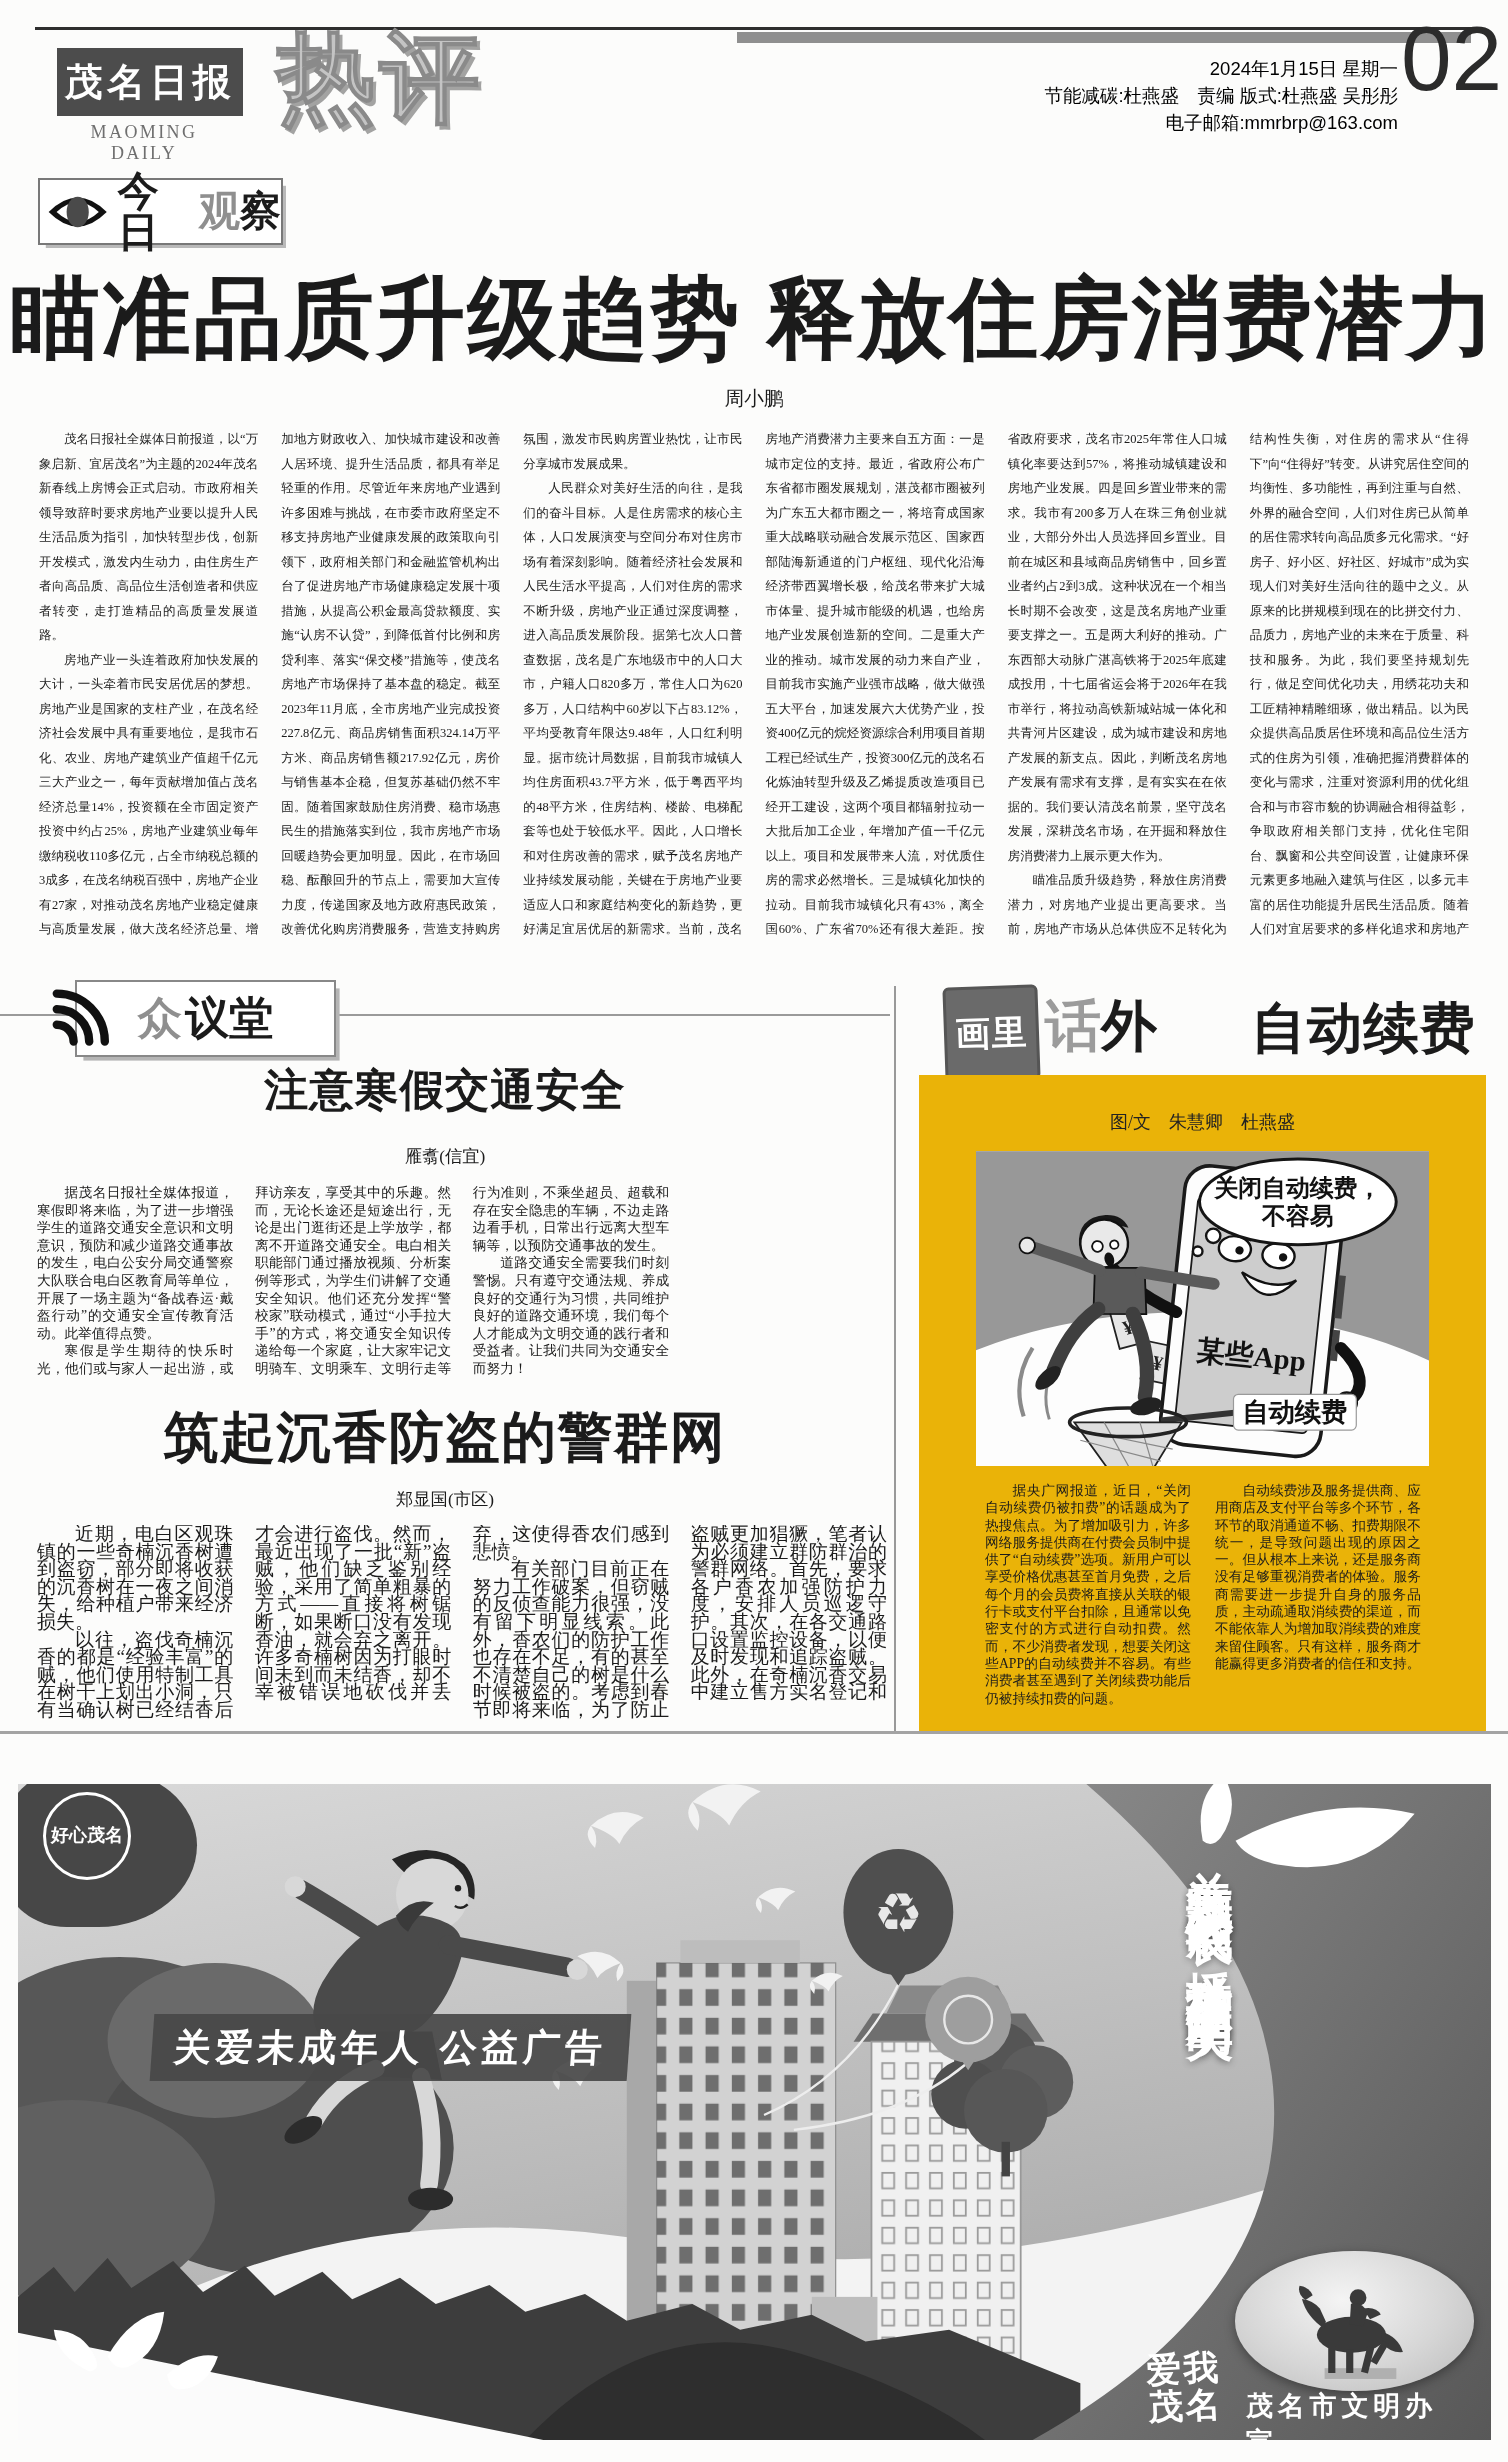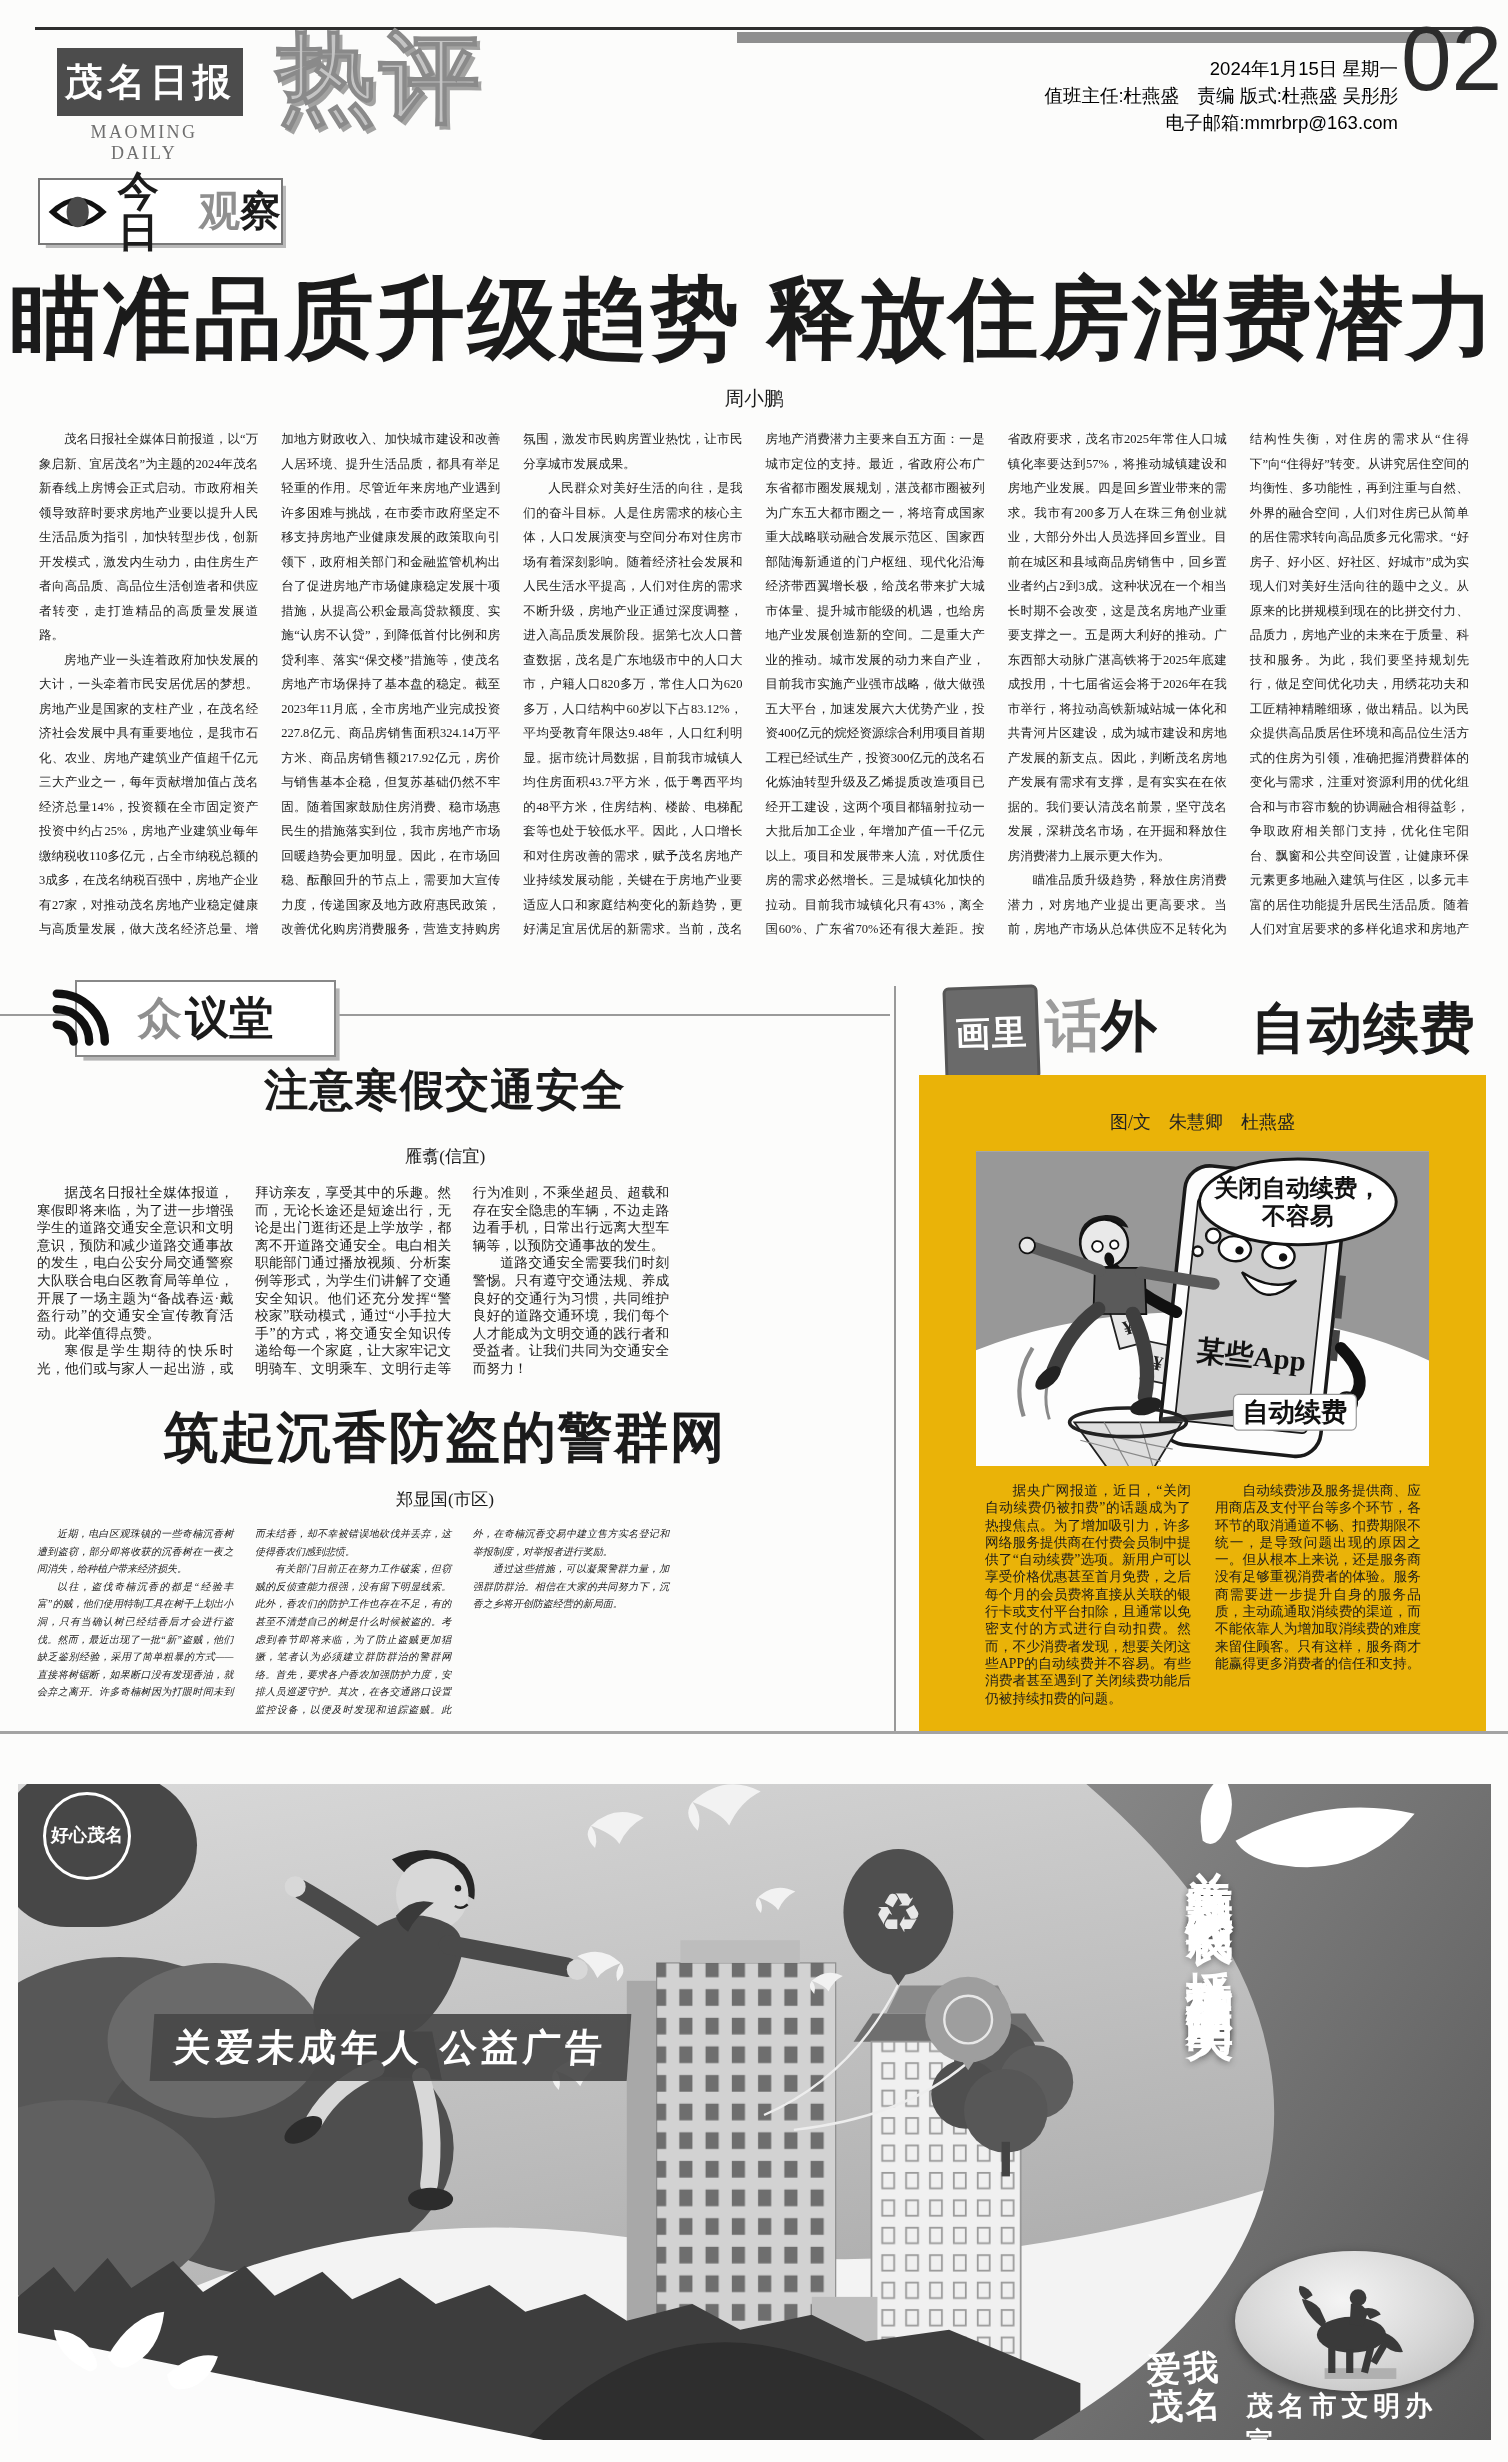--- a/index.html
+++ b/index.html
@@ -51,21 +51,21 @@
   .art-author-a{left:0;top:1144px;width:890px;text-align:center;font-size:17.3px;}
   .art-text-a{left:37px;top:1184px;width:850px;height:198px;
     column-count:4;column-gap:21.5px;column-fill:auto;overflow:hidden;
     font-size:13.7px;line-height:17.6px;text-align:justify;text-justify:inter-character;}
   .art-text-a p,.art-text-b p,.cartoon-text p{margin:0;text-indent:2em;}
 
   .art-title-b{left:0;top:1401px;width:890px;text-align:center;font-size:55px;font-weight:900;letter-spacing:1.2px;}
   .art-author-b{left:0;top:1487px;width:890px;text-align:center;font-size:17.3px;}
   .art-text-b{left:37px;top:1525px;width:850px;height:198px;
     column-count:4;column-gap:21.5px;column-fill:auto;overflow:hidden;
-    font-size:10px;line-height:17.6px;text-align:justify;text-justify:inter-character;font-style:italic;}
+    font-size:19px;line-height:17.6px;text-align:justify;text-justify:inter-character;}
 
   .mid-rule{left:0;top:1731px;width:1508px;height:3px;background:#a3a3a3;}
 
   
   .seal{left:944px;top:986px;width:89px;height:89px;background:#6a6a6a;border:3px solid #555;
         border-radius:6px;color:#fff;display:flex;align-items:center;justify-content:center;
         font-size:35px;font-weight:900;transform:rotate(-2deg);letter-spacing:1.2px;}
   .huawai{left:1045px;top:990px;font-size:56px;font-weight:900;line-height:1.3;}
   .huawai .g{color:#9b9b9b;}
   .cartoon-title{left:1241px;top:992px;width:245px;text-align:center;font-size:55px;font-weight:900;letter-spacing:1.2px;}
@@ -109,21 +109,21 @@
 
   <div class="abs top-rule"></div>
   <div class="abs top-bar"></div>
   <div class="abs logo-box">
     <span>茂名日报</span>
   </div>
   <div class="abs logo-en">MAOMING DAILY</div>
   <div class="abs brand">热评</div>
   <div class="abs pageinfo">
     <div>2024年1月15日 星期一</div>
-    <div>值班主任:杜燕盛　责编 版式:杜燕盛 吴彤彤</div>
+    <div>节能减碳:杜燕盛　责编 版式:杜燕盛 吴彤彤</div>
     <div>电子邮箱:mmrbrp@163.com</div>
   </div>
   <div class="abs pagenum">02</div>
 
   <div class="abs observe-badge">
     <svg class="eye" width="64" height="48" viewBox="0 0 120 90">
       <path d="M5 45 Q60 -10 115 45 Q60 100 5 45 Z" fill="#111"></path>
       <path d="M20 45 Q60 8 100 45 Q60 82 20 45 Z" fill="#fff"></path>
       <ellipse cx="60" cy="45" rx="21" ry="29" fill="#4a4a4a"></ellipse>
     </svg>

